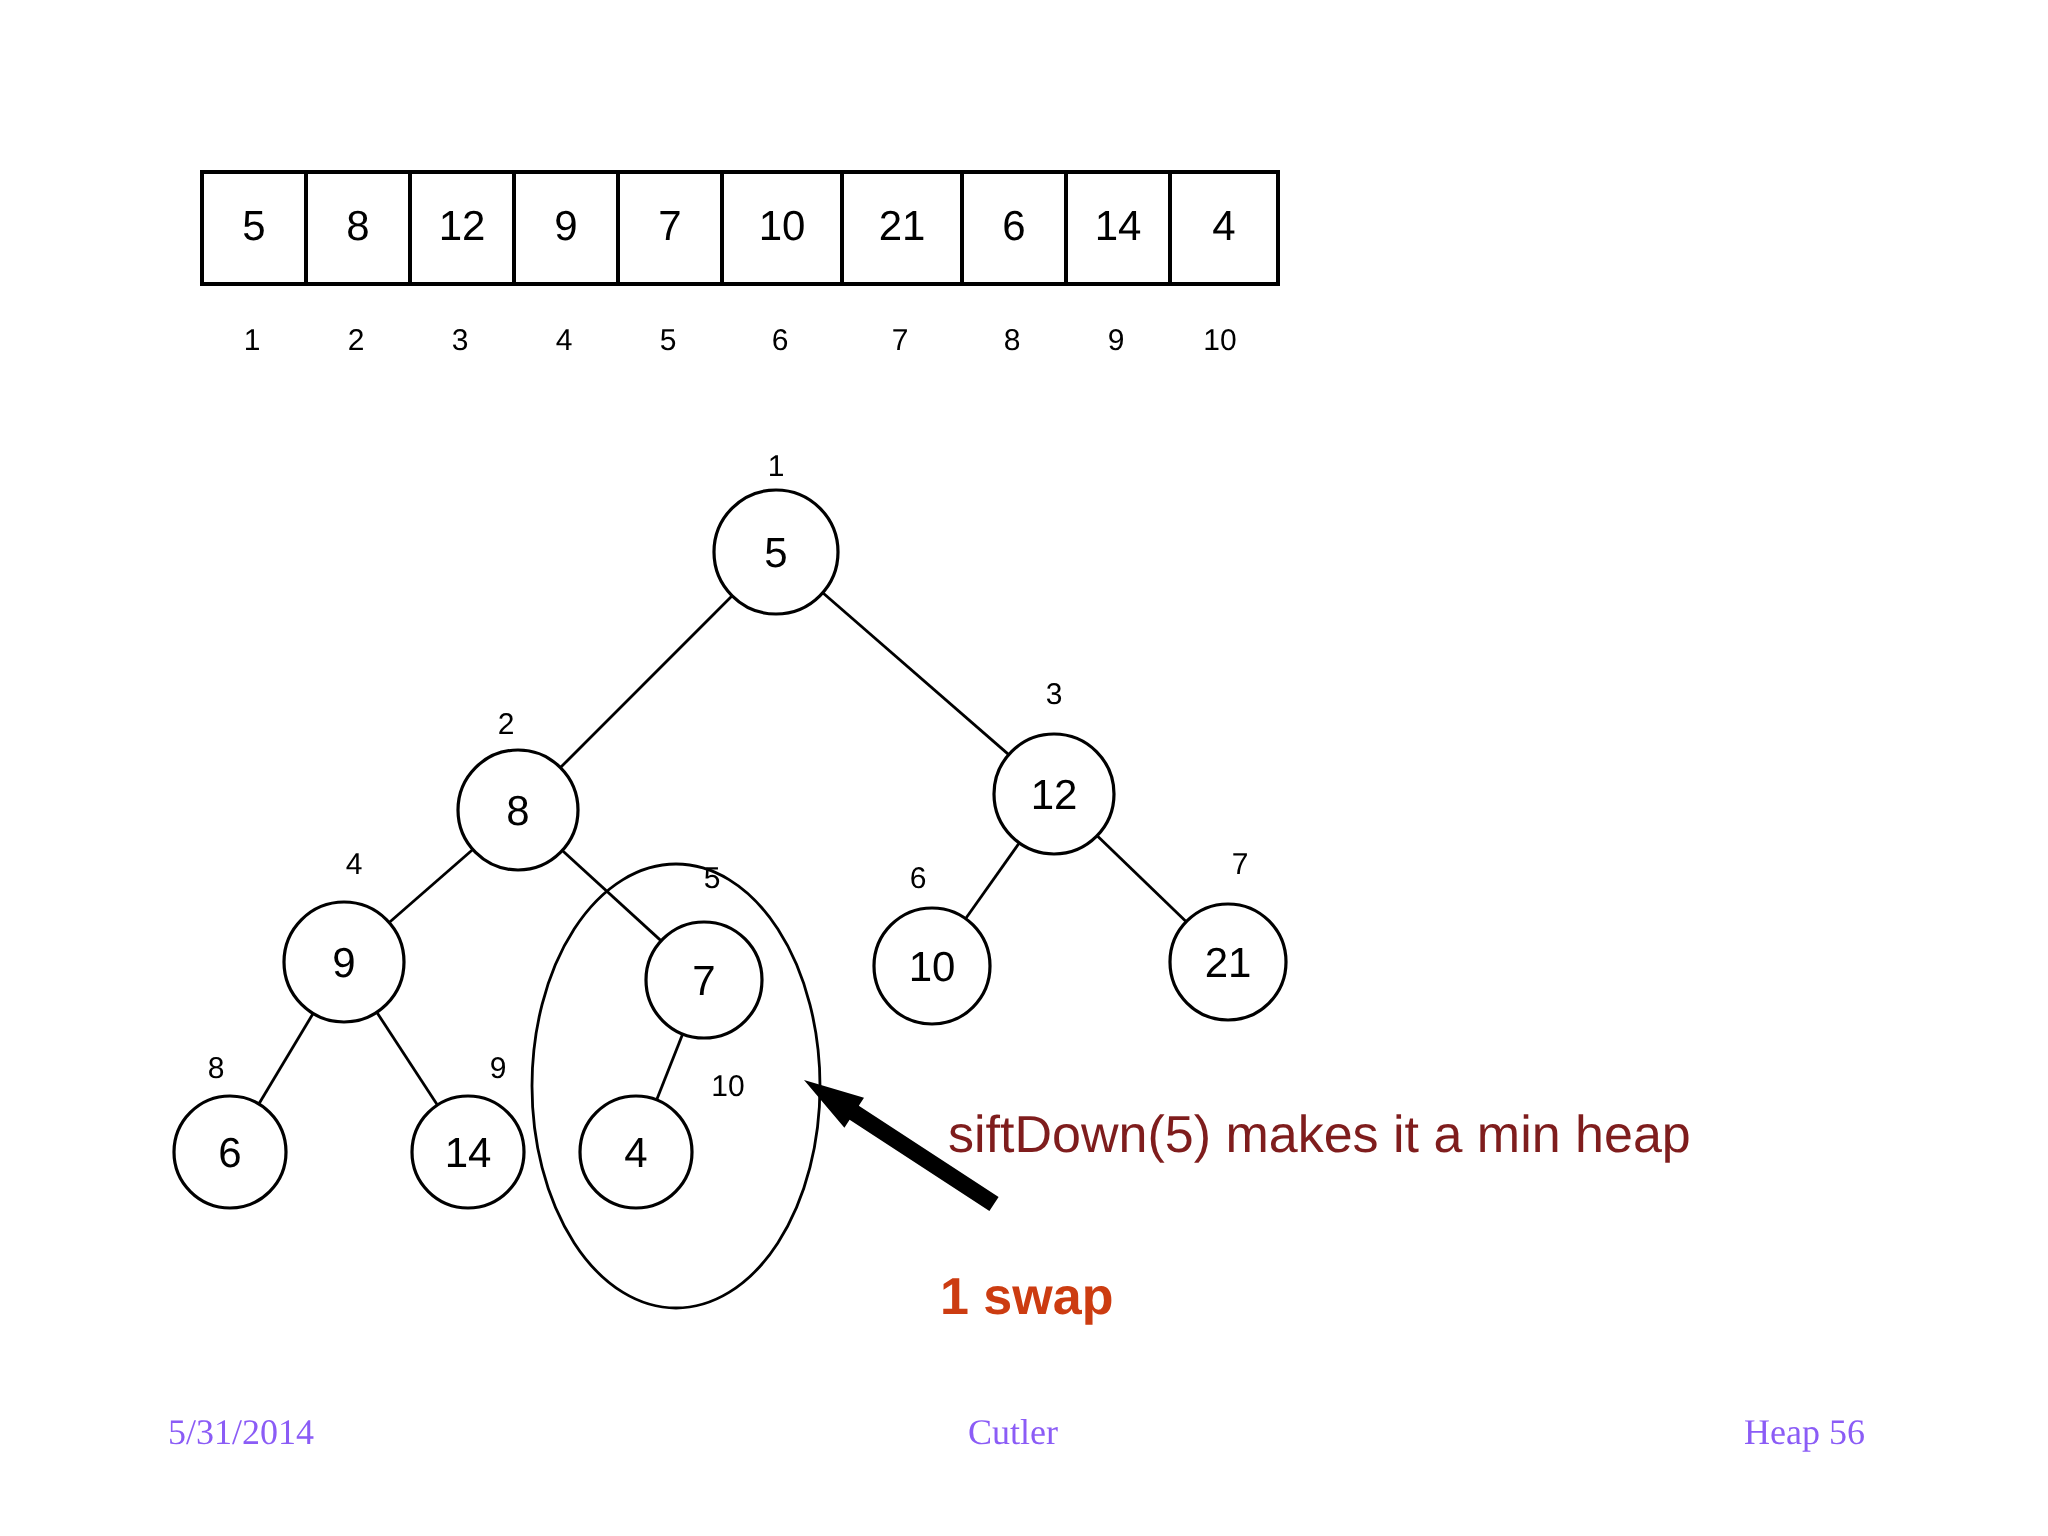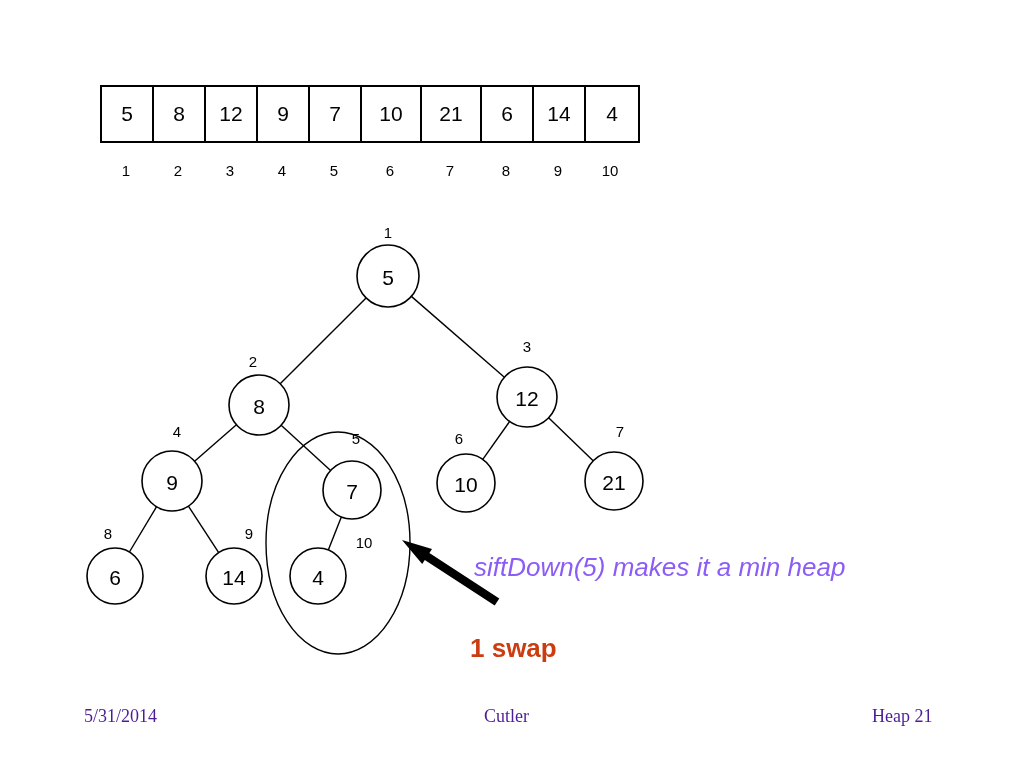--- a/index.html
+++ b/index.html
@@ -95,44 +95,43 @@
     fill: #000000;
     stroke: none;
   }
 
   
   #annot-main {
     position: absolute;
     left: 474px;
     top: 552px;
     font-size: 26px;
-    color: #8b5cf6;
+    color: #7f1d1d;
     white-space: nowrap;
-    font-style: italic;
   }
   #annot-sub {
     position: absolute;
     left: 470px;
     top: 597px;
     font-size: 26px;
     font-weight: bold;
     color: #cc3c11;
     white-space: nowrap;
   }
 
   
   #footer {
     position: absolute;
     left: 0;
     top: 706px;
     width: 1024px;
     height: 26px;
     font-family: "Liberation Serif", serif;
     font-size: 18px;
-    color: #4c1d95;
+    color: #8b5cf6;
   }
   #footer-date { position: absolute; left: 84px; top: 0; }
   #footer-center { position: absolute; left: 484px; top: 0; }
   #footer-right { position: absolute; left: 872px; top: 0; }
 </style>
 </head>
 <body>
 
 <div id="slide">
 
@@ -232,16 +231,16 @@
         <polygon points="402.0,540.0 432.0,548.9 429.4,552.9 499.3,598.5 494.7,605.5 424.8,559.9 422.2,563.9" class="pointer-arrow"></polygon>
       </g>
   </svg>
 
   <div id="annot-main">siftDown(5) makes it a min heap</div>
   <div id="annot-sub" style="color: rgb(204, 60, 17); margin-top: 36px;">1 swap</div>
 
   <div id="footer">
     <span id="footer-date">5/31/2014</span>
     <span id="footer-center">Cutler</span>
-    <span id="footer-right">Heap 21</span>
+    <span id="footer-right">Heap 56</span>
   </div>
 
 </div>
 
 </body></html>

